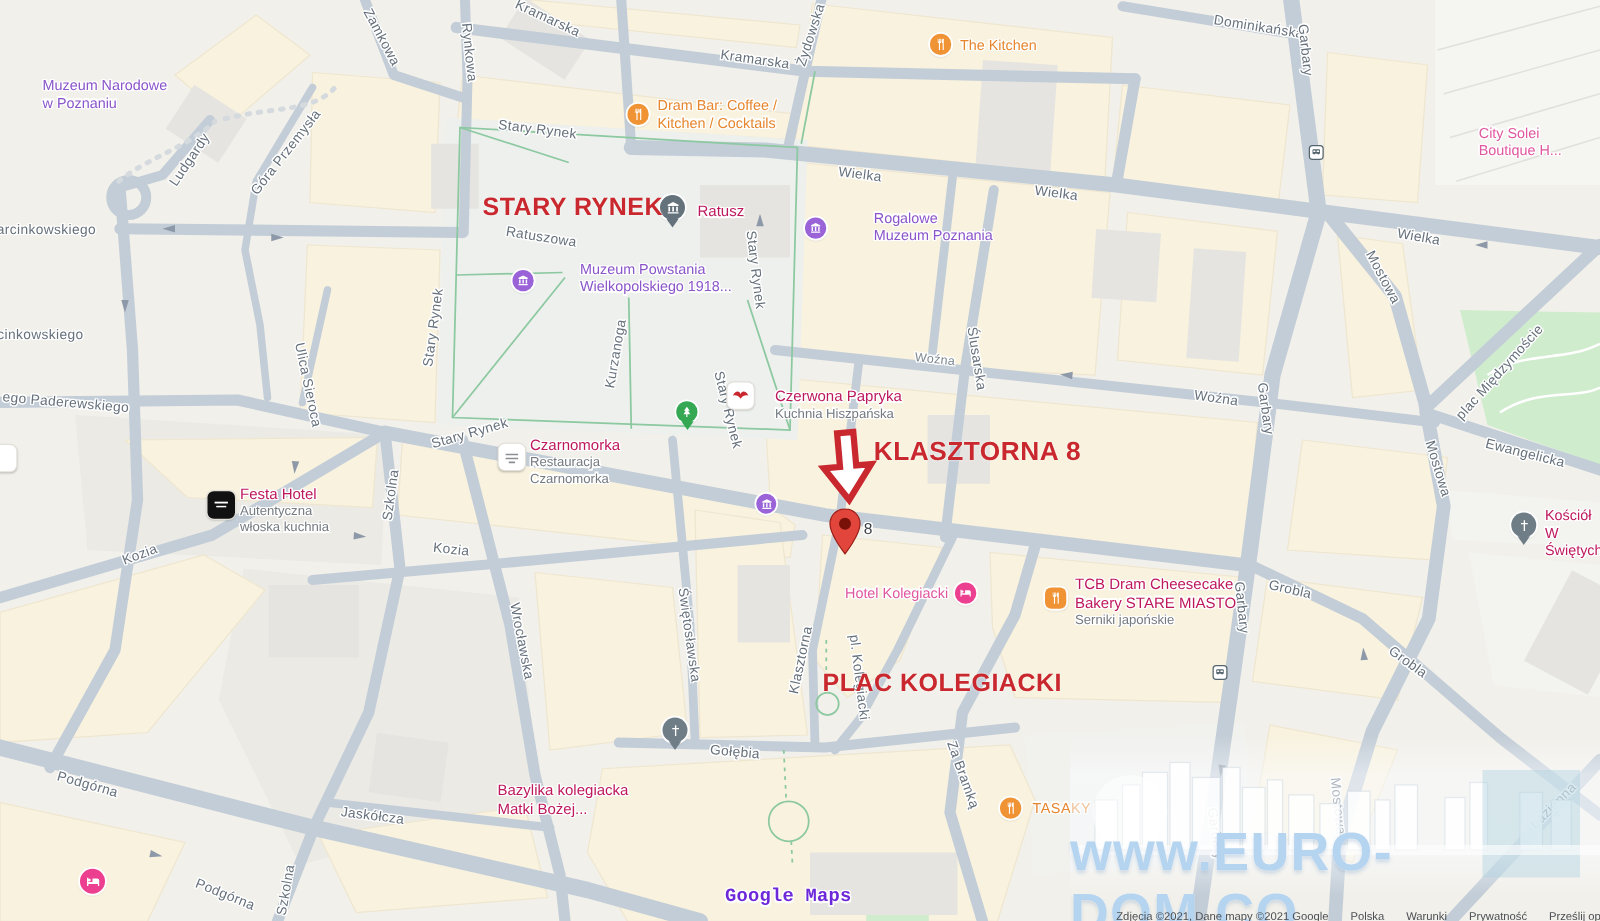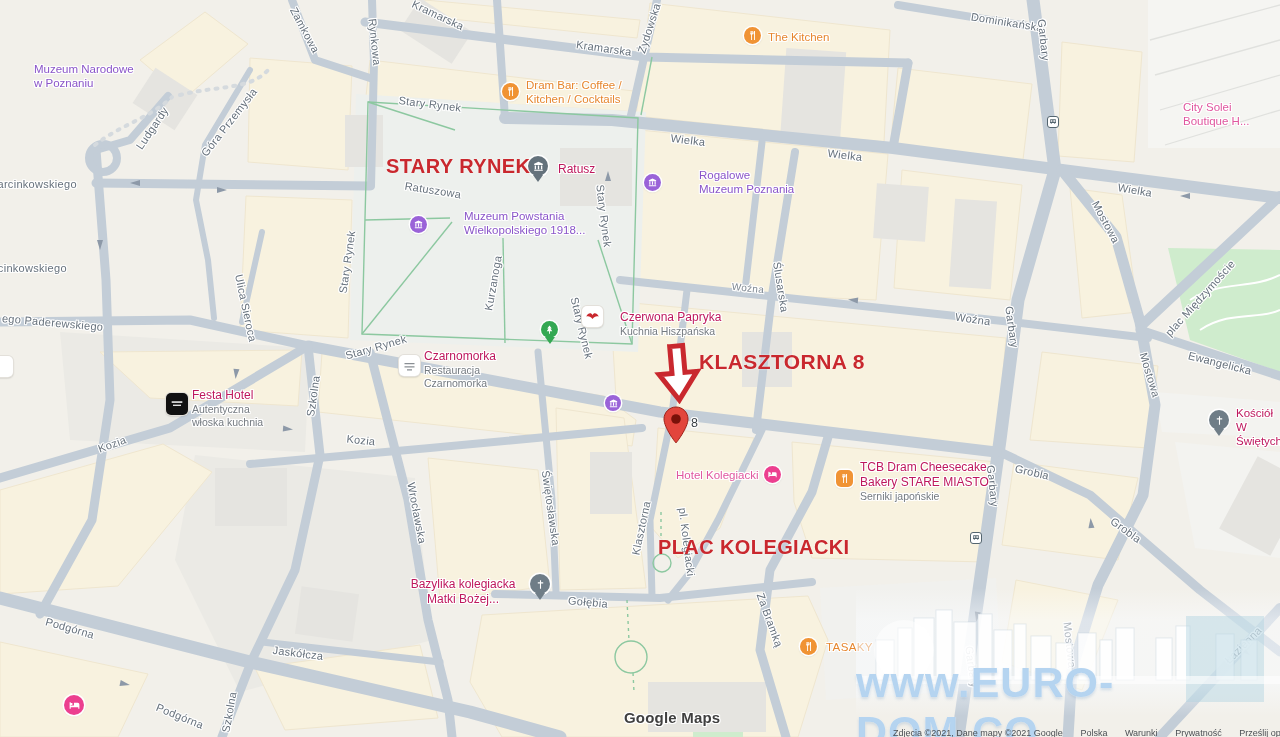--- a/index.html
+++ b/index.html
@@ -13,21 +13,21 @@
       transform:translate(-50%,-50%) rotate(var(--r,0deg));}
   .st.sm{font-size:10px;color:#7e8892;}
   .stl{position:absolute;font-size:11px;color:#66717c;letter-spacing:.3px;white-space:nowrap;
       transform:rotate(var(--r,0deg));transform-origin:left center;}
   
   .pl{position:absolute;font-size:12px;color:#be185d;line-height:1.22;white-space:pre-line;}
   .pl.sub{font-size:10.5px;color:#747a80;}
   .pl.orange{color:#e6862e;font-size:11.5px;}
   .pl.purple{color:#8a55c9;font-size:11.5px;margin-left:31px;}
   .pl.pink{color:#e0579f;font-size:11.5px;}
-  .pl.right{text-align:center;}
+  .pl.right{text-align:left;margin-top:48px;}
   
   .pic{position:absolute;width:17px;height:17px;border-radius:50%;background:var(--c,#f09334);
        box-shadow:0 0 0 1.5px #fff,0 1px 2px rgba(60,64,67,.4);
        display:flex;align-items:center;justify-content:center;}
   .pic svg{width:11px;height:11px;fill:#fff;}
   .pic.big{width:20px;height:20px;}
   .pic.big svg{width:13px;height:13px;}
   .pic.tail::after{content:"";position:absolute;top:100%;left:50%;margin-top:-1px;
        transform:translateX(-50%);border:5px solid transparent;border-top:7px solid var(--c);}
   .logo{position:absolute;width:21px;height:21px;border-radius:5px;background:var(--c,#fff);
@@ -40,22 +40,22 @@
   .red-overlay{position:absolute;color:#c9282e;font-weight:bold;letter-spacing:.4px;
        white-space:nowrap;text-shadow:0 0 2px rgba(255,255,255,.85);}
   .pin-num{position:absolute;font-size:12.5px;color:#3a3f44;}
   
   .wm-band{position:absolute;left:856px;top:588px;width:424px;height:128px;
        background:linear-gradient(180deg,rgba(255,255,255,0) 0%,rgba(250,252,255,.5) 25%,
                   rgba(248,251,255,.55) 75%,rgba(255,255,255,0) 100%);}
   .wm-text{position:absolute;left:856px;top:658px;width:430px;font-size:43px;font-weight:bold;
        letter-spacing:1px;color:rgba(160,200,236,.78);
        text-shadow:0 0 1px rgba(255,255,255,.95),0 2px 3px rgba(120,160,200,.3);}
-  .gmaps-logo{position:absolute;left:624px;top:709px;font-size:15px;font-weight:bold;
-       color:#404040;letter-spacing:.2px;}
+  .gmaps-logo{position:absolute;left:580px;top:709px;font-size:15px;font-weight:bold;
+       color:#6d28d9;letter-spacing:.2px;font-family:Liberation Mono, monospace;}
   .attrib{position:absolute;left:893px;top:728px;font-size:9px;color:#4b4f54;white-space:nowrap;}
   .attrib span{margin-right:15px;}
 </style>
 </head>
 <body>
 
 <div class="map">
 
   <svg class="base" width="1280" height="737" viewBox="0 0 1280 737">
     <rect x="0" y="0" width="1280" height="737" fill="#f2f0ea"></rect>

